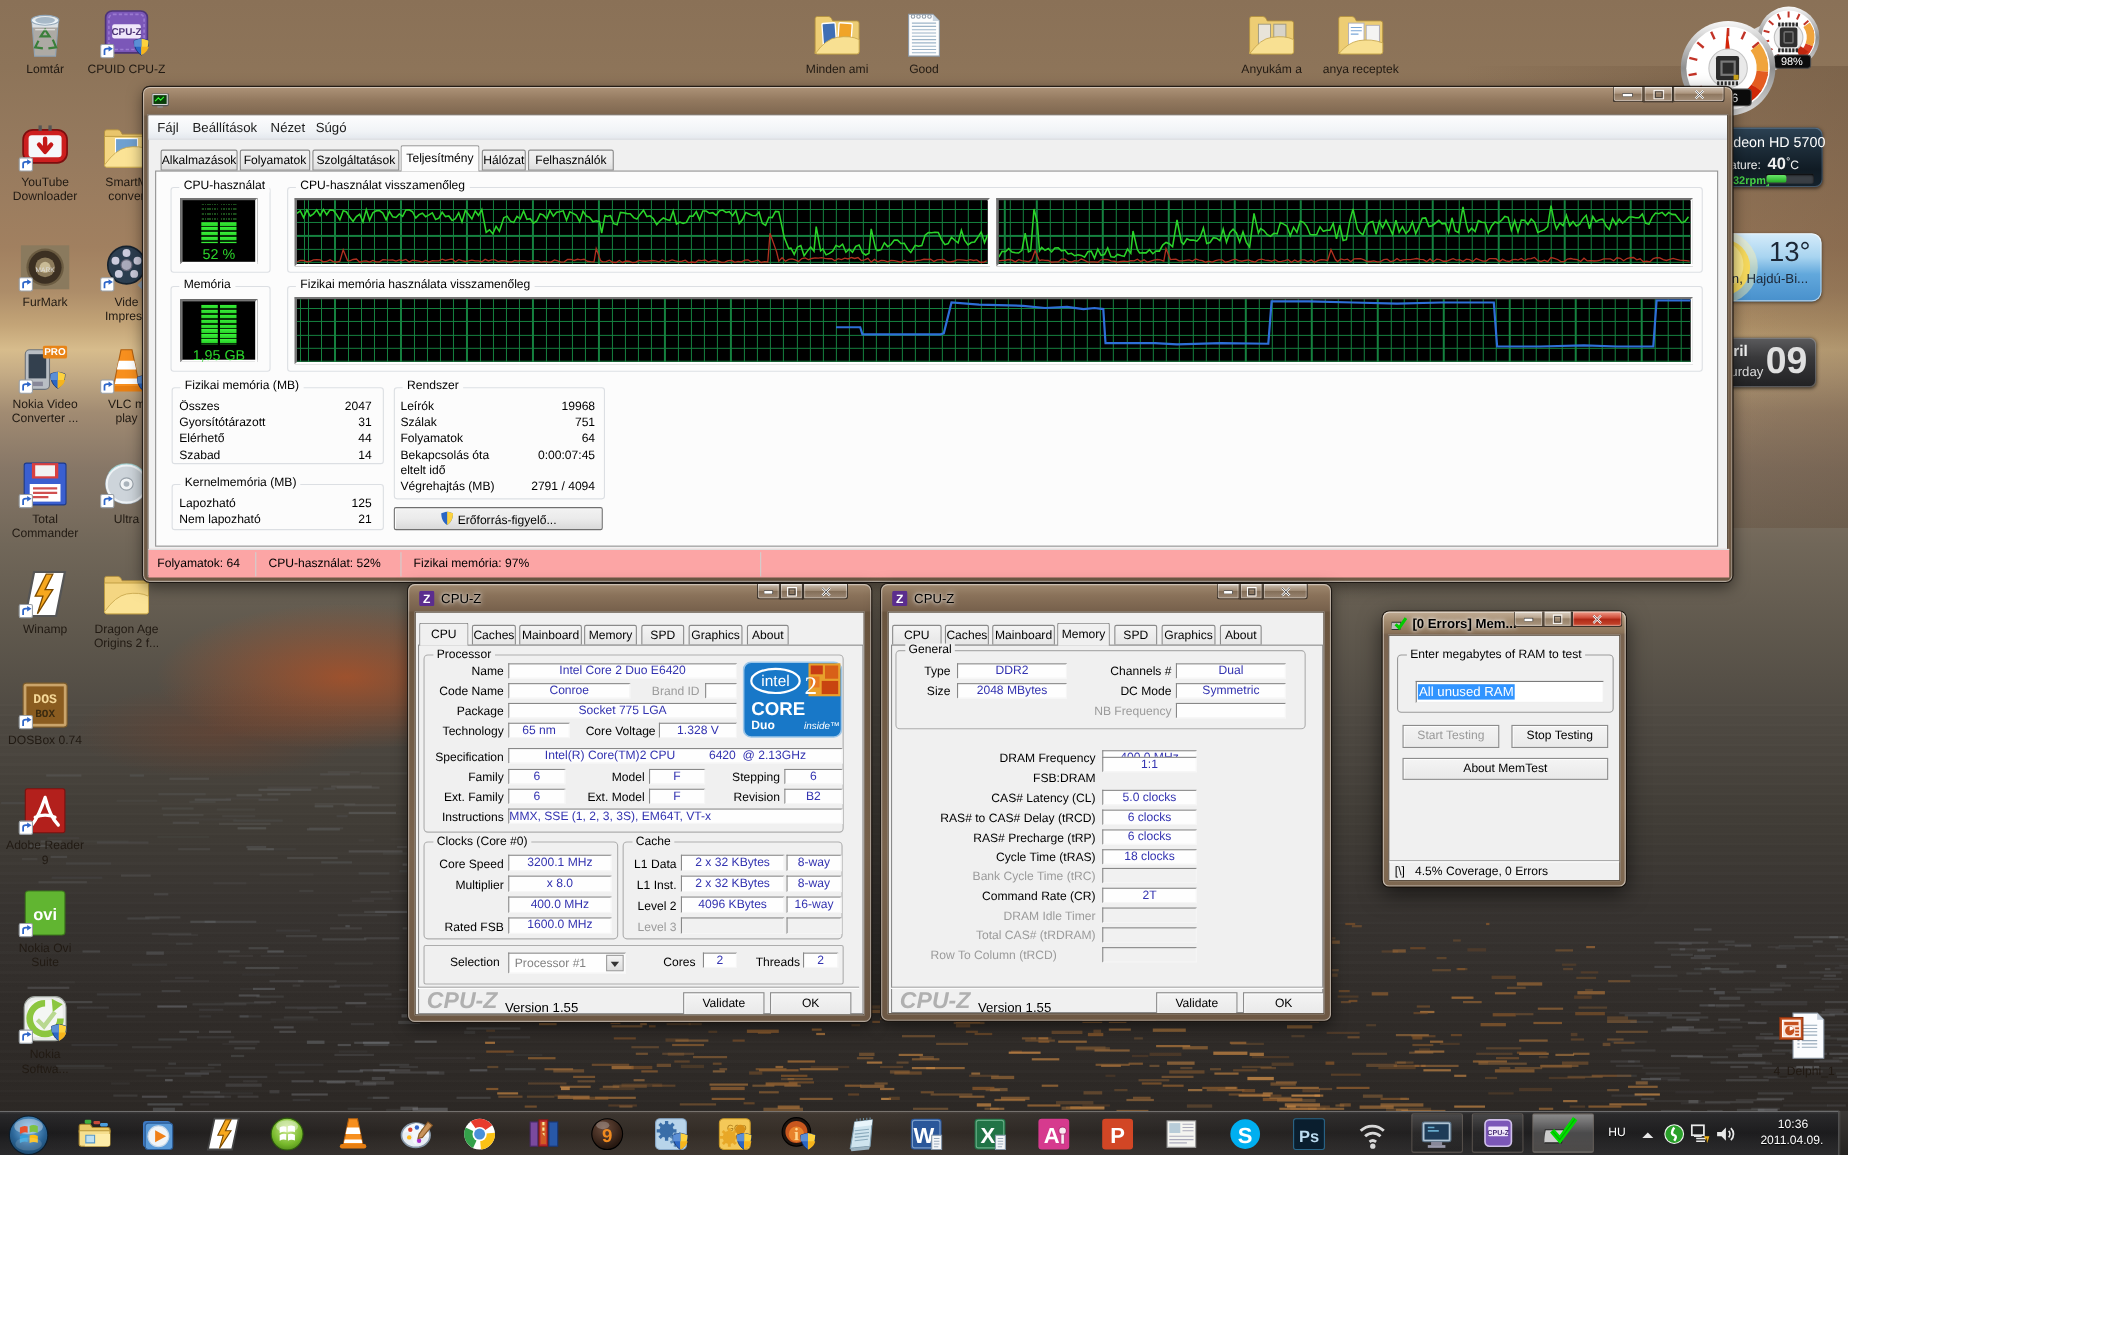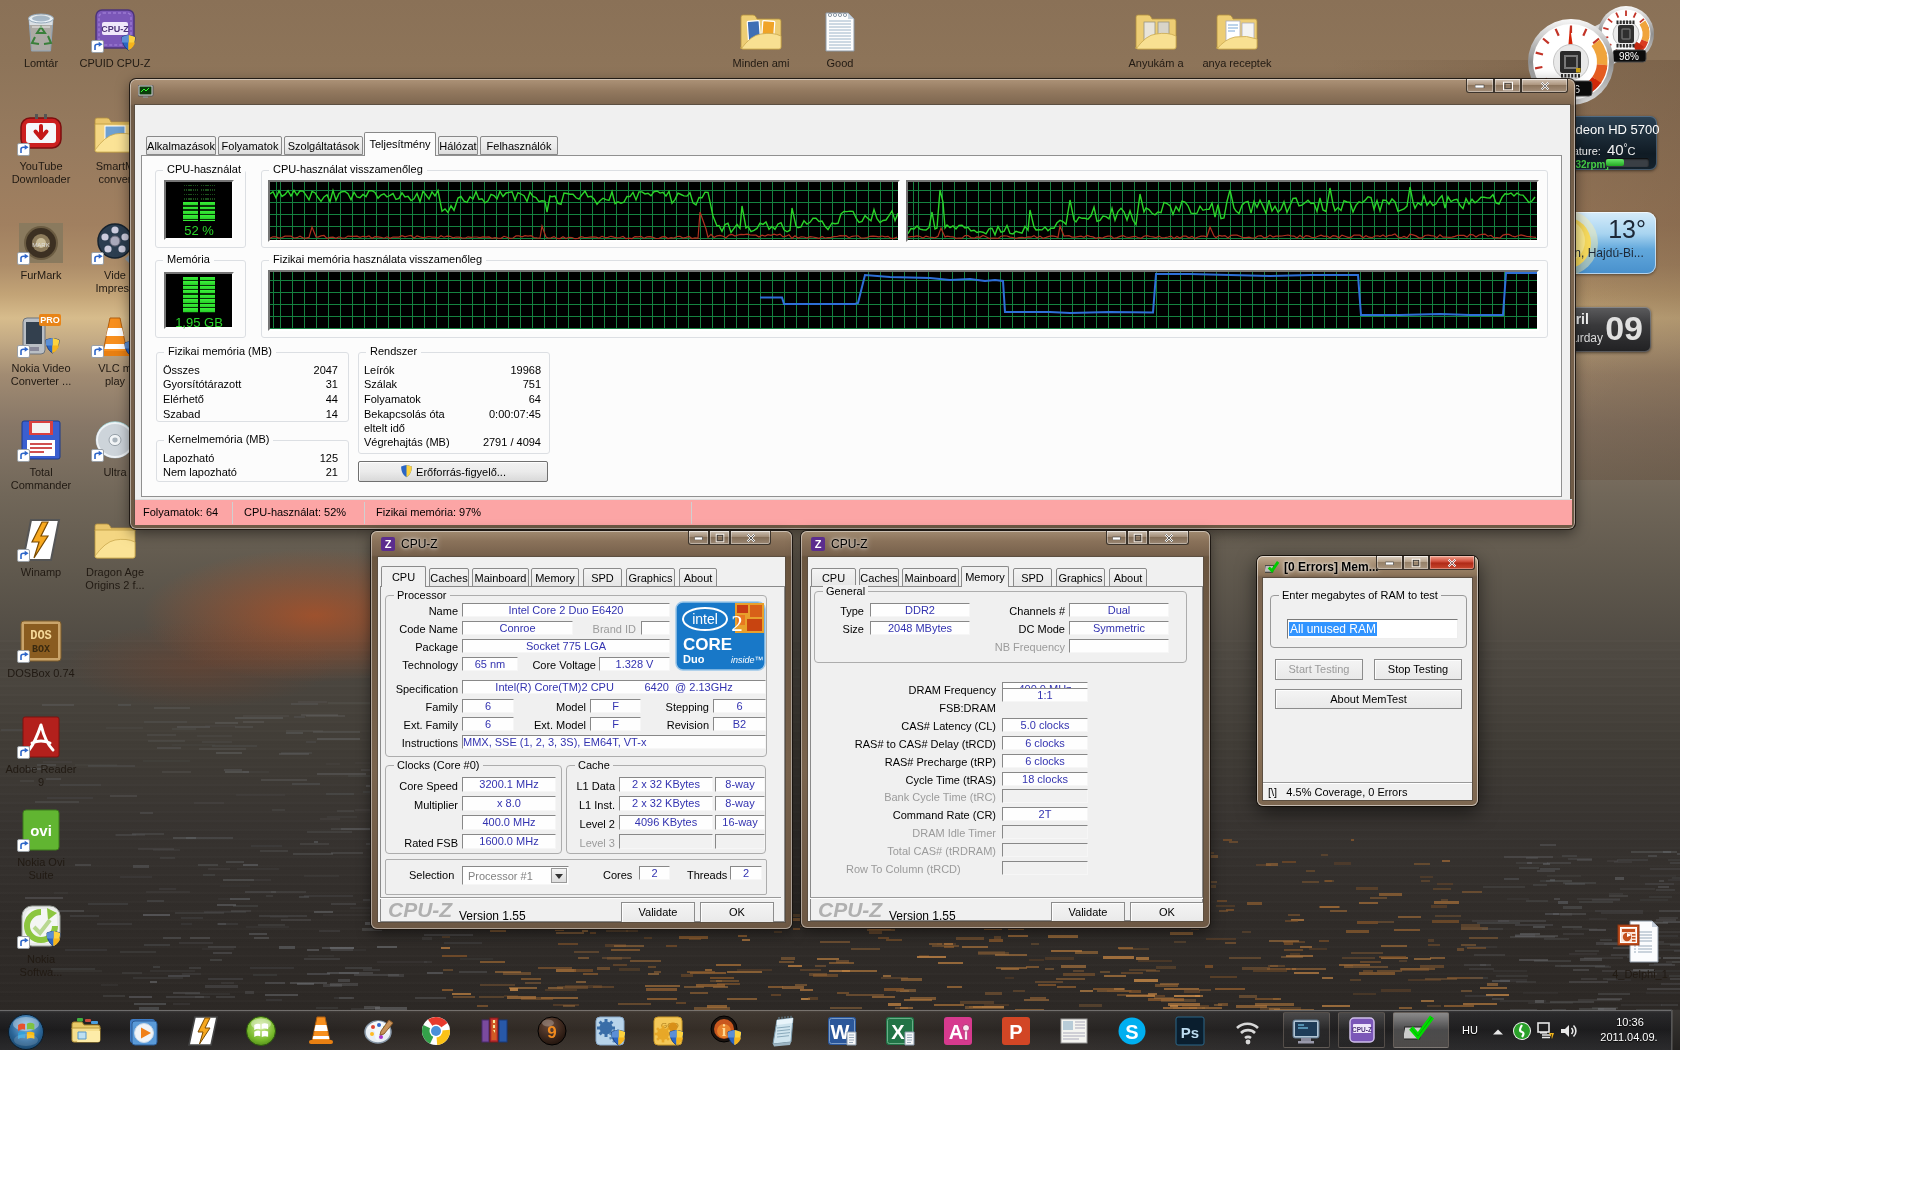--- a/index.html
+++ b/index.html
@@ -1321,20 +1321,26 @@
           </svg>
         </span>
         <span class="cb last" style="width:47px">
           <svg width="9" height="9">
             <path d="M1 1 L8 8 M8 1 L1 8" stroke="#fff" stroke-width="1.8"></path>
             <path d="M1 1 L8 8 M8 1 L1 8" stroke="#222" stroke-width=".6"></path>
           </svg>
         </span>
       </div>
       <div style="position:absolute;left:4px;top:25px;width:1437px;height:420px;background:#f0f0f0;border:1px solid #5c4f41">
+        <div style="position:absolute;left:0;top:0;width:100%;height:22px;background:linear-gradient(180deg,#fdfdfe,#f0f3f6 70%,#e4e8ee);border-bottom:1px solid #d6dae0">
+          <span style="position:absolute;left:8px;top:4px;font-size:12px;color:#1b1b1b">Fájl</span>
+          <span style="position:absolute;left:40px;top:4px;font-size:12px;color:#1b1b1b">Beállítások</span>
+          <span style="position:absolute;left:111px;top:4px;font-size:12px;color:#1b1b1b">Nézet</span>
+          <span style="position:absolute;left:152px;top:4px;font-size:12px;color:#1b1b1b">Súgó</span>
+        </div>
         <div style="position:absolute;left:11px;top:31px;width:70px;height:19px;background:linear-gradient(180deg,#f2f2f2,#ebebeb 60%,#dcdcdc);border:1px solid #898989;border-radius:2px 2px 0 0;z-index:2;text-align:center;font-size:11px;padding-top:3px">Alkalmazások</div>
         <div style="position:absolute;left:83px;top:31px;width:64px;height:19px;background:linear-gradient(180deg,#f2f2f2,#ebebeb 60%,#dcdcdc);border:1px solid #898989;border-radius:2px 2px 0 0;z-index:2;text-align:center;font-size:11px;padding-top:3px">Folyamatok</div>
         <div style="position:absolute;left:149px;top:31px;width:79px;height:19px;background:linear-gradient(180deg,#f2f2f2,#ebebeb 60%,#dcdcdc);border:1px solid #898989;border-radius:2px 2px 0 0;z-index:2;text-align:center;font-size:11px;padding-top:3px">Szolgáltatások</div>
         <div style="position:absolute;left:229px;top:27px;width:72px;height:24px;background:#fcfcfc;border:1px solid #888;border-bottom:none;border-radius:2px 2px 0 0;z-index:3;text-align:center;font-size:11px;padding-top:5px">Teljesítmény</div>
         <div style="position:absolute;left:303px;top:31px;width:40px;height:19px;background:linear-gradient(180deg,#f2f2f2,#ebebeb 60%,#dcdcdc);border:1px solid #898989;border-radius:2px 2px 0 0;z-index:2;text-align:center;font-size:11px;padding-top:3px">Hálózat</div>
         <div style="position:absolute;left:345px;top:31px;width:78px;height:19px;background:linear-gradient(180deg,#f2f2f2,#ebebeb 60%,#dcdcdc);border:1px solid #898989;border-radius:2px 2px 0 0;z-index:2;text-align:center;font-size:11px;padding-top:3px">Felhasználók</div>
         <div style="position:absolute;left:6px;top:50px;width:1421px;height:342px;background:#fcfcfc;border:1px solid #909090;z-index:1">
           <div class="gb7" style="left:13px;top:14px;width:91px;height:78px">
             <span style="background:#fcfcfc">CPU-használat</span>
           </div>
@@ -1751,21 +1757,21 @@
       <rect x="52.4" y="72" width="2" height="3.5" fill="#2b2b2b"></rect>
       <rect x="55.8" y="72" width="2" height="3.5" fill="#2b2b2b"></rect>
       <rect x="59.2" y="72" width="2" height="3.5" fill="#2b2b2b"></rect>
       <rect x="62.6" y="72" width="2" height="3.5" fill="#2b2b2b"></rect>
       <rect x="66.0" y="72" width="2" height="3.5" fill="#2b2b2b"></rect>
       <rect x="44" y="79" width="36" height="15" rx="3" fill="#0c0c0c" stroke="#4a4a4a"></rect>
       <text x="62" y="91" font-size="11" fill="#fff" text-anchor="middle">36</text>
     </svg>
 <div style="position:absolute;left:1528px;top:116px;width:129px;height:54px;z-index:1;border-radius:7px;background:linear-gradient(180deg,#2c4254 0,#1b2a36 40%,#101b24 70%,#15222c);box-shadow:0 1px 3px rgba(0,0,0,.5), inset 0 0 0 1px rgba(140,170,200,.4)">
 <div style="position:absolute;left:31px;top:6px;font-size:13px;color:#fff;white-space:nowrap">Radeon HD 5700</div>
-<div style="position:absolute;left:8px;top:25px;font-size:11px;color:#f0f0f0;white-space:nowrap">Temperature:&nbsp; <span style="font-size:15px;font-weight:normal">40</span><span style="font-size:10px;vertical-align:4px">°</span>C</div>
+<div style="position:absolute;left:8px;top:25px;font-size:11px;color:#f0f0f0;white-space:nowrap">Temperature:&nbsp; <span style="font-size:15px;font-weight:bold">40</span><span style="font-size:10px;vertical-align:4px">°</span>C</div>
 <div style="position:absolute;left:33px;top:43px;font-size:10px;font-weight:bold;color:#46cf46">[1432rpm]</div>
 <div style="position:absolute;left:77px;top:42px;width:44px;height:9px;background:#3a3f45;border-radius:2px;box-shadow:inset 0 1px 2px #000">
 <div style="position:absolute;left:1px;top:1px;width:18px;height:7px;background:linear-gradient(180deg,#6ae86a,#22a822);border-radius:2px"></div>
       </div>
     </div>
 <div style="position:absolute;left:1535px;top:212px;width:121px;height:62px;z-index:1;border-radius:9px;background:linear-gradient(180deg,#d6ecfa 0,#a8d4f0 35%,#62a8dc 60%,#4890cc 100%);box-shadow:0 1px 3px rgba(0,0,0,.45), inset 0 0 0 1px rgba(255,255,255,.6);overflow:hidden">
 <svg style="position:absolute;left:-8px;top:0" width="90" height="62" viewBox="0 0 90 62">
 <circle cx="38" cy="31" r="33" fill="rgba(255,240,170,.45)"></circle>
 <circle cx="38" cy="31" r="26" fill="#f6d95c"></circle>
 <circle cx="36" cy="29" r="22" fill="#fae88a"></circle>

